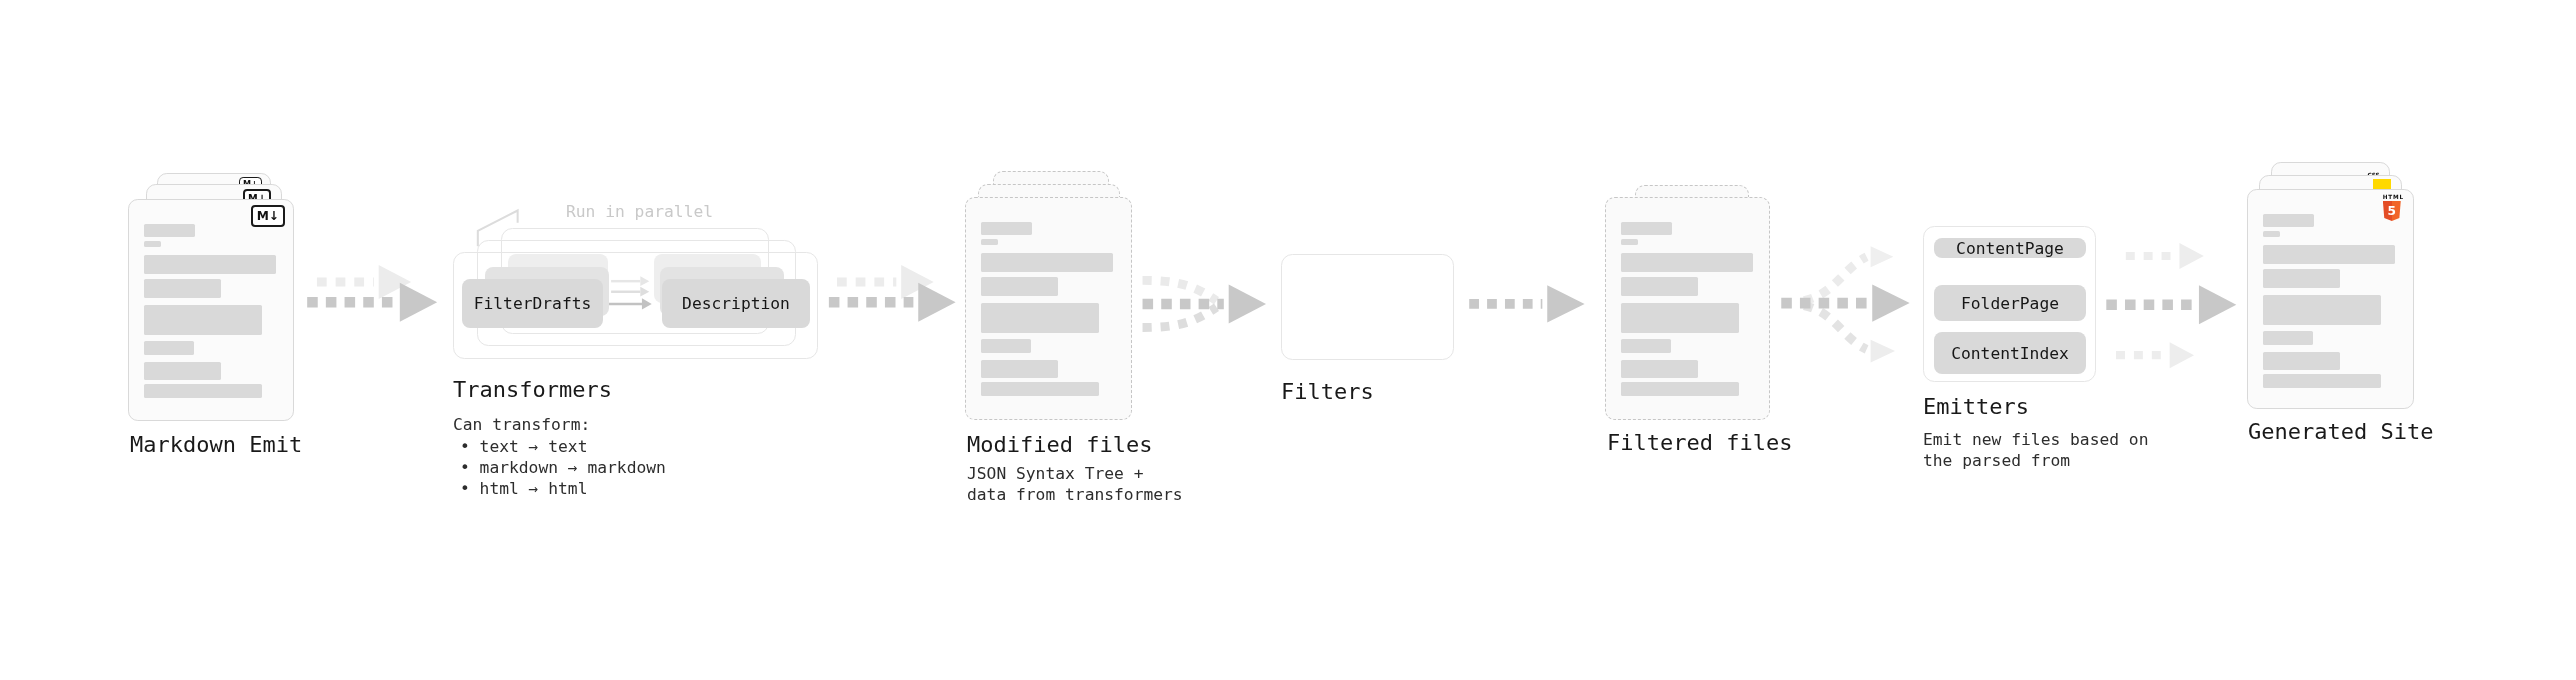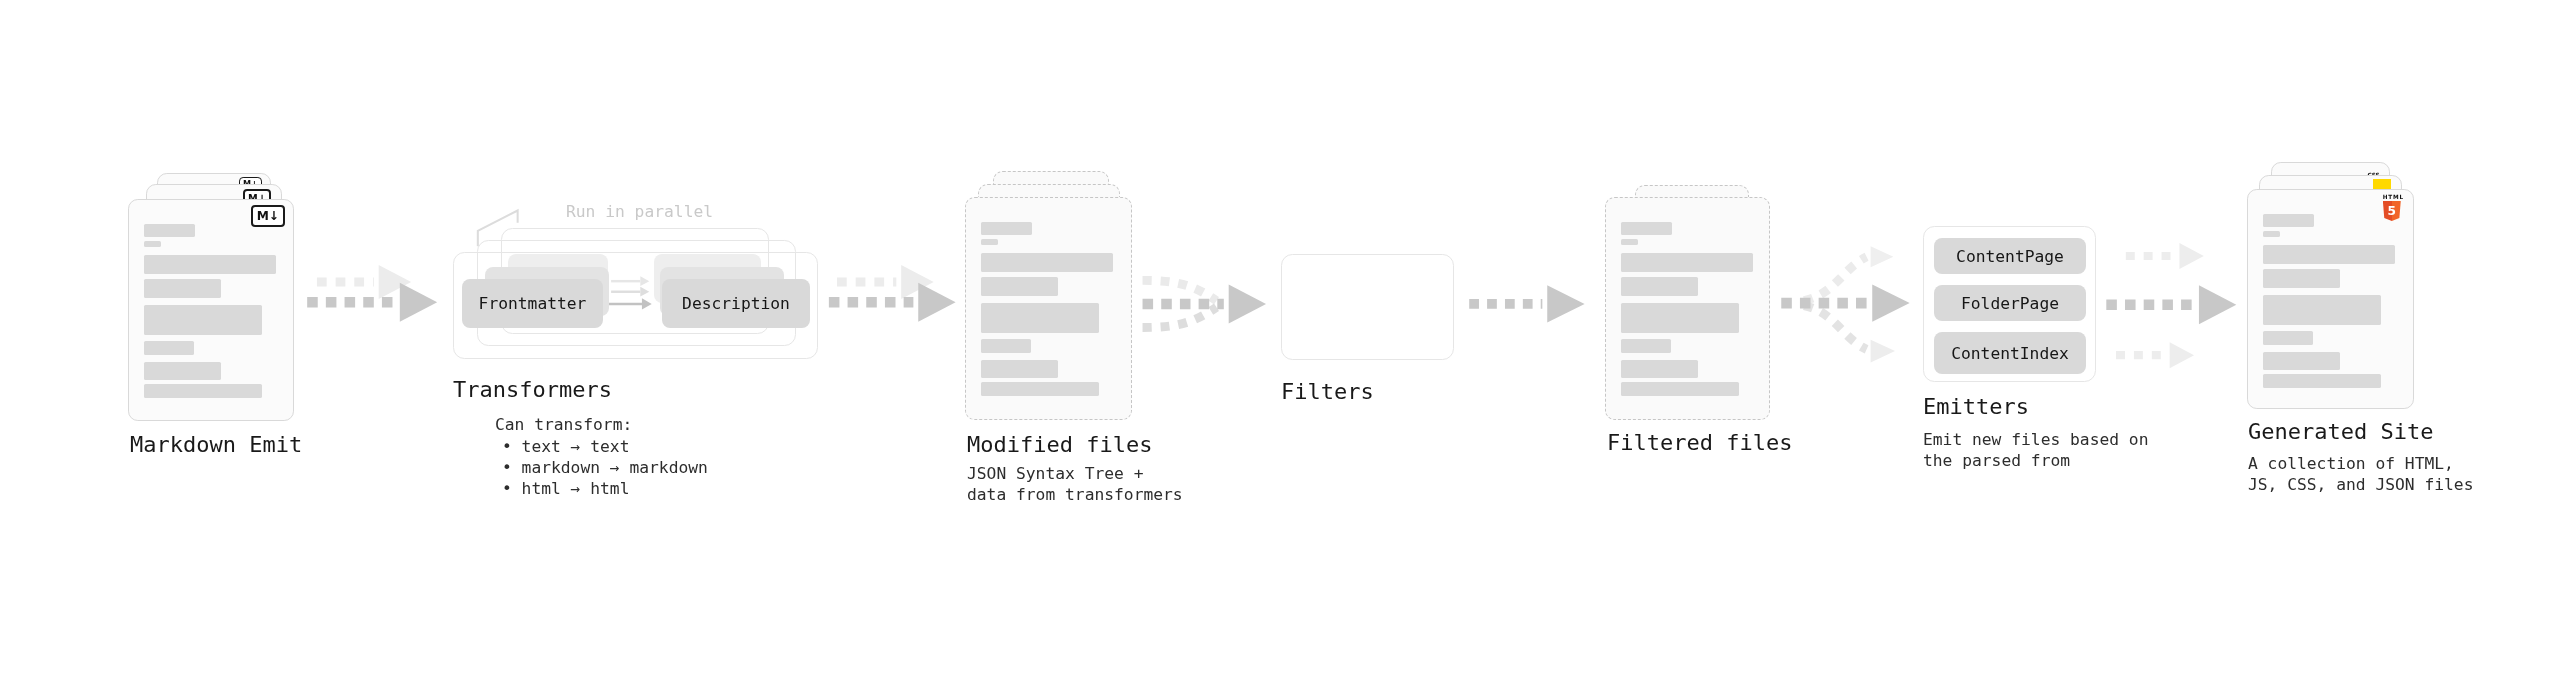--- a/index.html
+++ b/index.html
@@ -25,21 +25,21 @@
 
   
   .chip{position:absolute;background:#d9d9d9;border-radius:8.1px;display:flex;align-items:center;justify-content:center;
         font-size:16.3px;font-weight:500;color:#161616;white-space:nowrap;z-index:4;}
   .chip.g1{background:#e3e3e3;z-index:3;}
   .chip.g2{background:#eeeeee;z-index:3;}
 
   .title{position:absolute;font-size:22px;font-weight:500;color:#191919;white-space:nowrap;z-index:2;}
   .caption{position:absolute;font-size:16.3px;line-height:21px;color:#2d2d2d;white-space:nowrap;z-index:2;}
   .caption div{white-space:nowrap;}
-  .note-line{position:absolute;font-size:16.3px;color:#2d2d2d;white-space:nowrap;z-index:2;margin-left:42px;}
+  .note-line{position:absolute;font-size:16.3px;color:#2d2d2d;white-space:nowrap;z-index:2;}
   .annotation{position:absolute;font-size:16.3px;color:#c9c9c9;white-space:nowrap;z-index:2;margin-left:40px;}
 
   
   .md-icon{position:absolute;border:2.4px solid #1a1a1a;border-radius:4.1px;background:#ffffff;color:#111;
            font-weight:bold;display:flex;align-items:center;justify-content:center;
            font-family:"DejaVu Sans","Liberation Sans",sans-serif;}
   .md-icon.sz1{right:8.1px;top:4.9px;width:30px;height:18px;font-size:12.2px;}
   .md-icon.sz2{right:9.8px;top:4.1px;width:24.4px;height:14px;font-size:9.8px;border-width:2px;}
   .md-icon.sz3{right:8.1px;top:3.3px;width:21px;height:11.4px;font-size:8.1px;border-width:1.6px;}
 
@@ -136,21 +136,21 @@
   </div>
   <div class="title" style="left:130px;top:432px">Markdown Emit</div>
 
   <div class="annotation" style="left:526px;top:202px">Run in parallel</div>
   <div class="box" style="left:501px;top:228px;width:268px;height:106px"></div>
   <div class="box" style="left:477px;top:240px;width:319px;height:106px"></div>
   <div class="box" style="left:453px;top:252px;width:365px;height:107px"></div>
 
   <div class="chip g2" style="left:508px;top:254px;width:100px;height:49px"></div>
   <div class="chip g1" style="left:485px;top:267px;width:124px;height:49px"></div>
-  <div class="chip" style="left:462px;top:279px;width:141px;height:49px">Frontmatter</div>
+  <div class="chip" style="left:462px;top:279px;width:141px;height:49px">FilterDrafts</div>
 
   <div class="chip g2" style="left:654px;top:254px;width:107px;height:49px"></div>
   <div class="chip g1" style="left:660px;top:267px;width:124px;height:49px"></div>
   <div class="chip" style="left:662px;top:279px;width:148px;height:49px">Description</div>
 
   <div class="title" style="left:453px;top:377px">Transformers</div>
   <div class="note-line" style="left:453px;top:415px">Can transform:</div>
   <div class="note-line" style="left:460px;top:437px">• text → text</div>
   <div class="note-line" style="left:460px;top:458px">• markdown → markdown</div>
   <div class="note-line" style="left:460px;top:479px">• html → html</div>
@@ -173,21 +173,21 @@
 
   <div class="doc dashed" style="left:1635px;top:185px;width:114px;height:222px"></div>
   <div class="doc dashed" style="left:1605px;top:197px;width:165px;height:223px">
     <span class="doc-bars">
       <i></i><i></i><i></i><i></i><i></i><i></i><i></i><i></i>
     </span>
   </div>
   <div class="title" style="left:1607px;top:430px">Filtered files</div>
 
   <div class="box" style="left:1923px;top:226px;width:173px;height:156px"></div>
-  <div class="chip" style="left:1934px;top:238px;width:152px;height:36px">ContentPage</div>
+  <div class="chip" style="left:1934px;top:238px;width:152px;height:20px">ContentPage</div>
   <div class="chip" style="left:1934px;top:285px;width:152px;height:36px">FolderPage</div>
   <div class="chip" style="left:1934px;top:332px;width:152px;height:42px">ContentIndex</div>
   <div class="title" style="left:1923px;top:394px">Emitters</div>
   <div class="caption" style="left:1923px;top:429px">
     <div>Emit new files based on</div>
     <div>the parsed from</div>
   </div>
 
   <div class="doc" style="left:2271px;top:162px;width:119px;height:222px">
     <span class="cssbadge">
@@ -201,19 +201,15 @@
   <div class="doc" style="left:2247px;top:189px;width:167px;height:220px">
     <span class="html5">
       <span class="word" style="display:block">HTML</span>
       <span class="shield">5</span>
     </span>
     <span class="doc-bars">
       <i></i><i></i><i></i><i></i><i></i><i></i><i></i><i></i>
     </span>
   </div>
   <div class="title" style="left:2248px;top:419px">Generated Site</div>
-  <div class="caption" style="left:2248px;top:453px">
-    <div>A collection of HTML,</div>
-    <div>JS, CSS, and JSON files</div>
-  </div>
 
 </div>
 
 
 </body></html>

